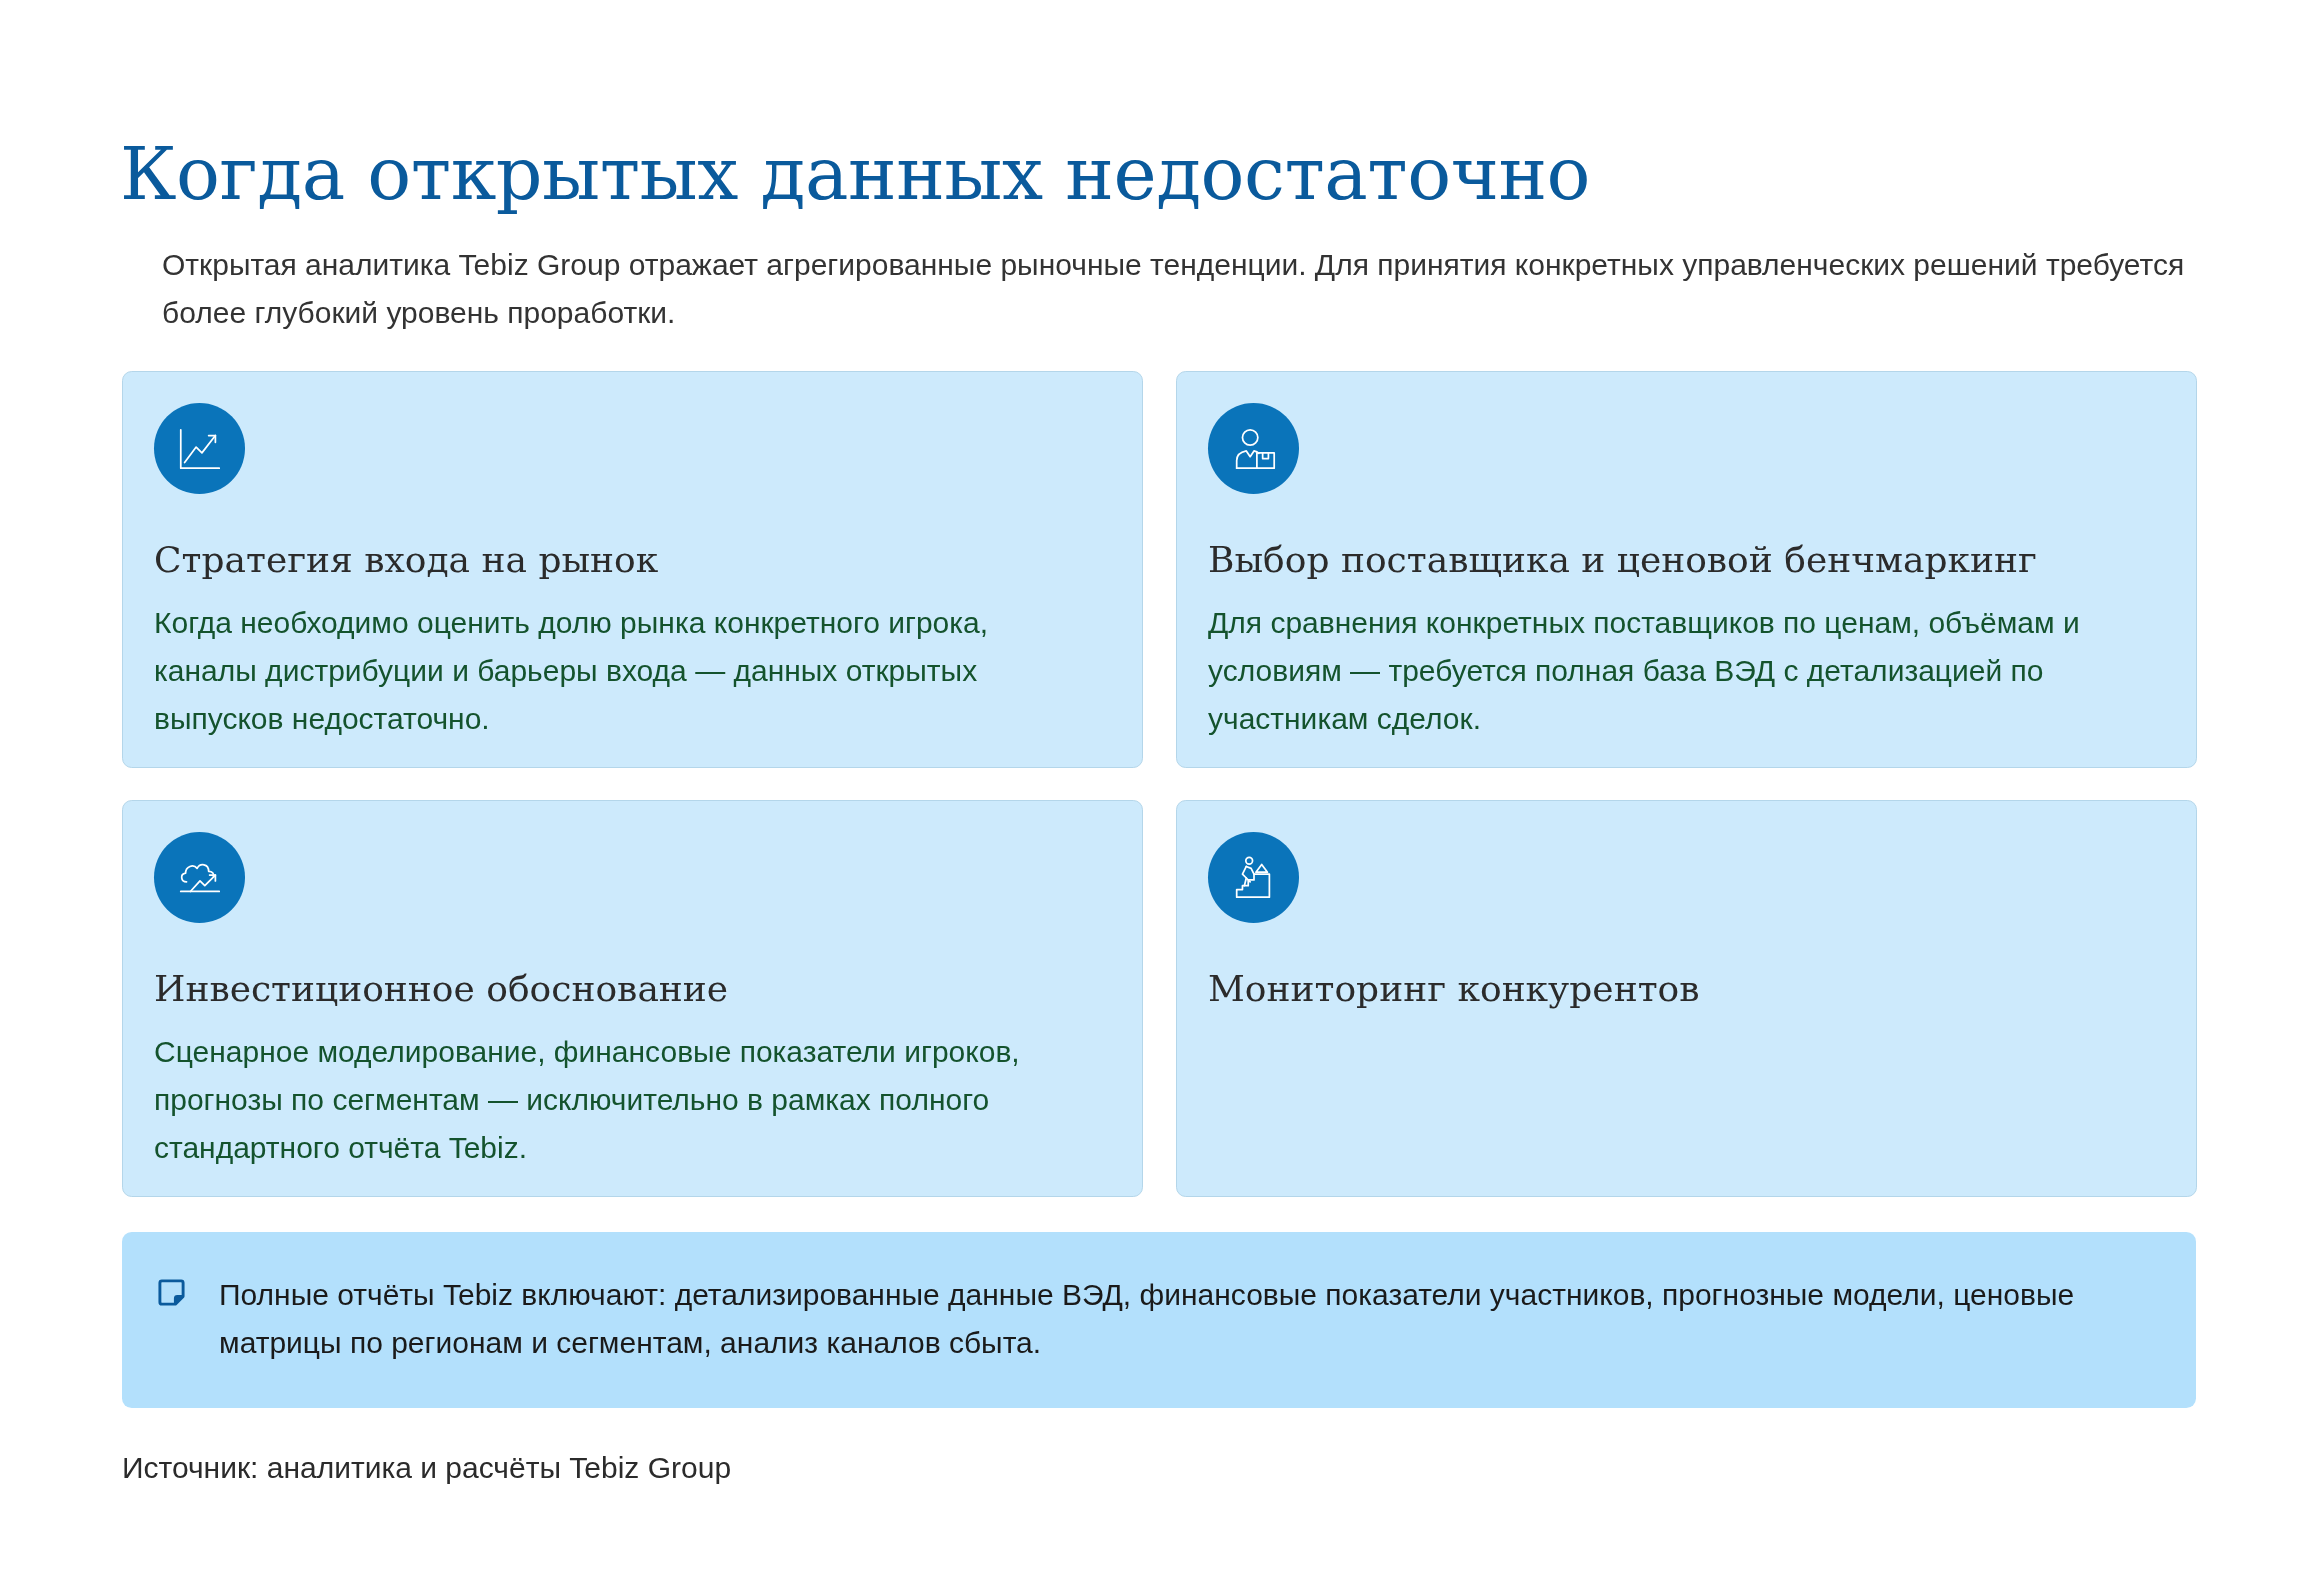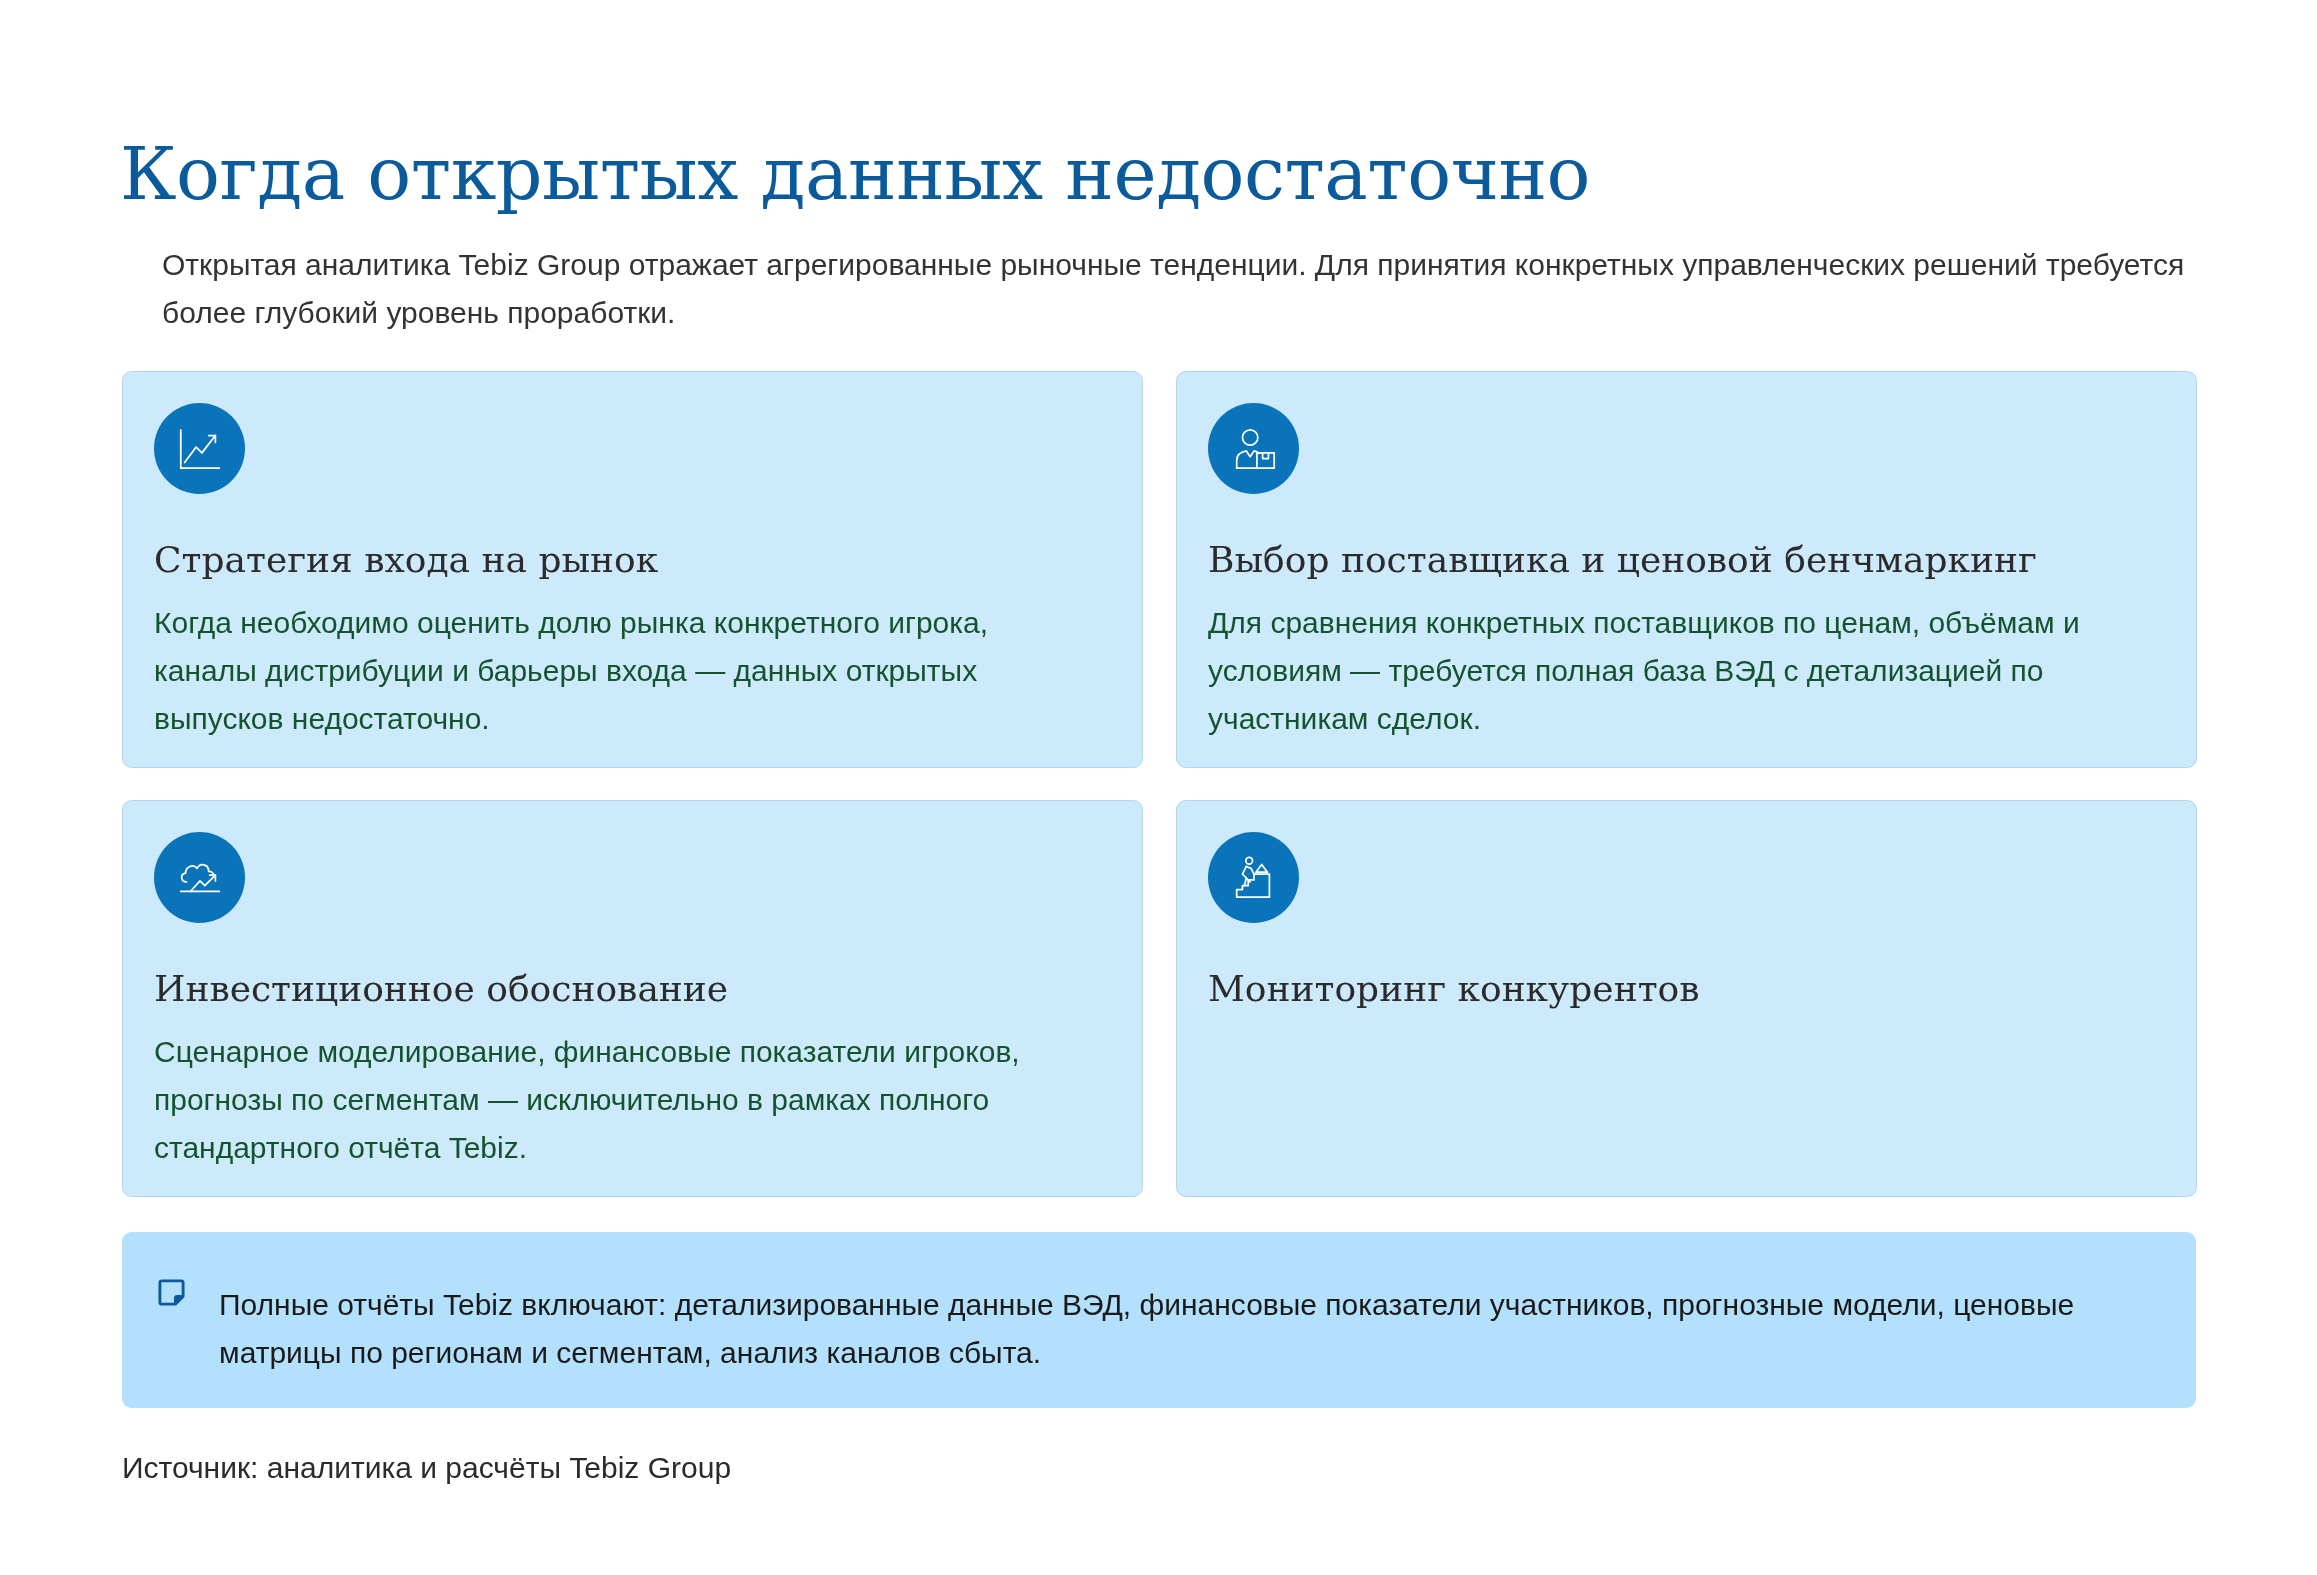--- a/index.html
+++ b/index.html
@@ -34,21 +34,21 @@
       margin-top: 44px;
       font-family: "DejaVu Serif", "Liberation Serif", serif;
       font-size: 36px; line-height: 44px; color: #2b2b2b; white-space: nowrap;
     }
     .card-text {
       margin-top: 17.4px; font-size: 30px; line-height: 48px; color: #14532d; width: 927px;
     }
 
     .notice {
       position: absolute; left: 122px; top: 1232px; width: 2074px; height: 176px;
-      background: #b3e0fc; border-radius: 9.7px; padding: 49px 39px 0 97px;
+      background: #b3e0fc; border-radius: 9.7px; padding: 39px 39px 0 97px;
     }
     .notice .note-icon {
       position: absolute; left: 35px; top: 46px; width: 29px; height: 29px;
     }
     .notice-text { font-size: 30px; line-height: 48px; color: #1a1a1a; }
 
     .source {
       position: absolute; left: 122px; top: 1444px; font-size: 30px; line-height: 48px; color: #2b2b2b; text-align: right;
     }
   </style>

